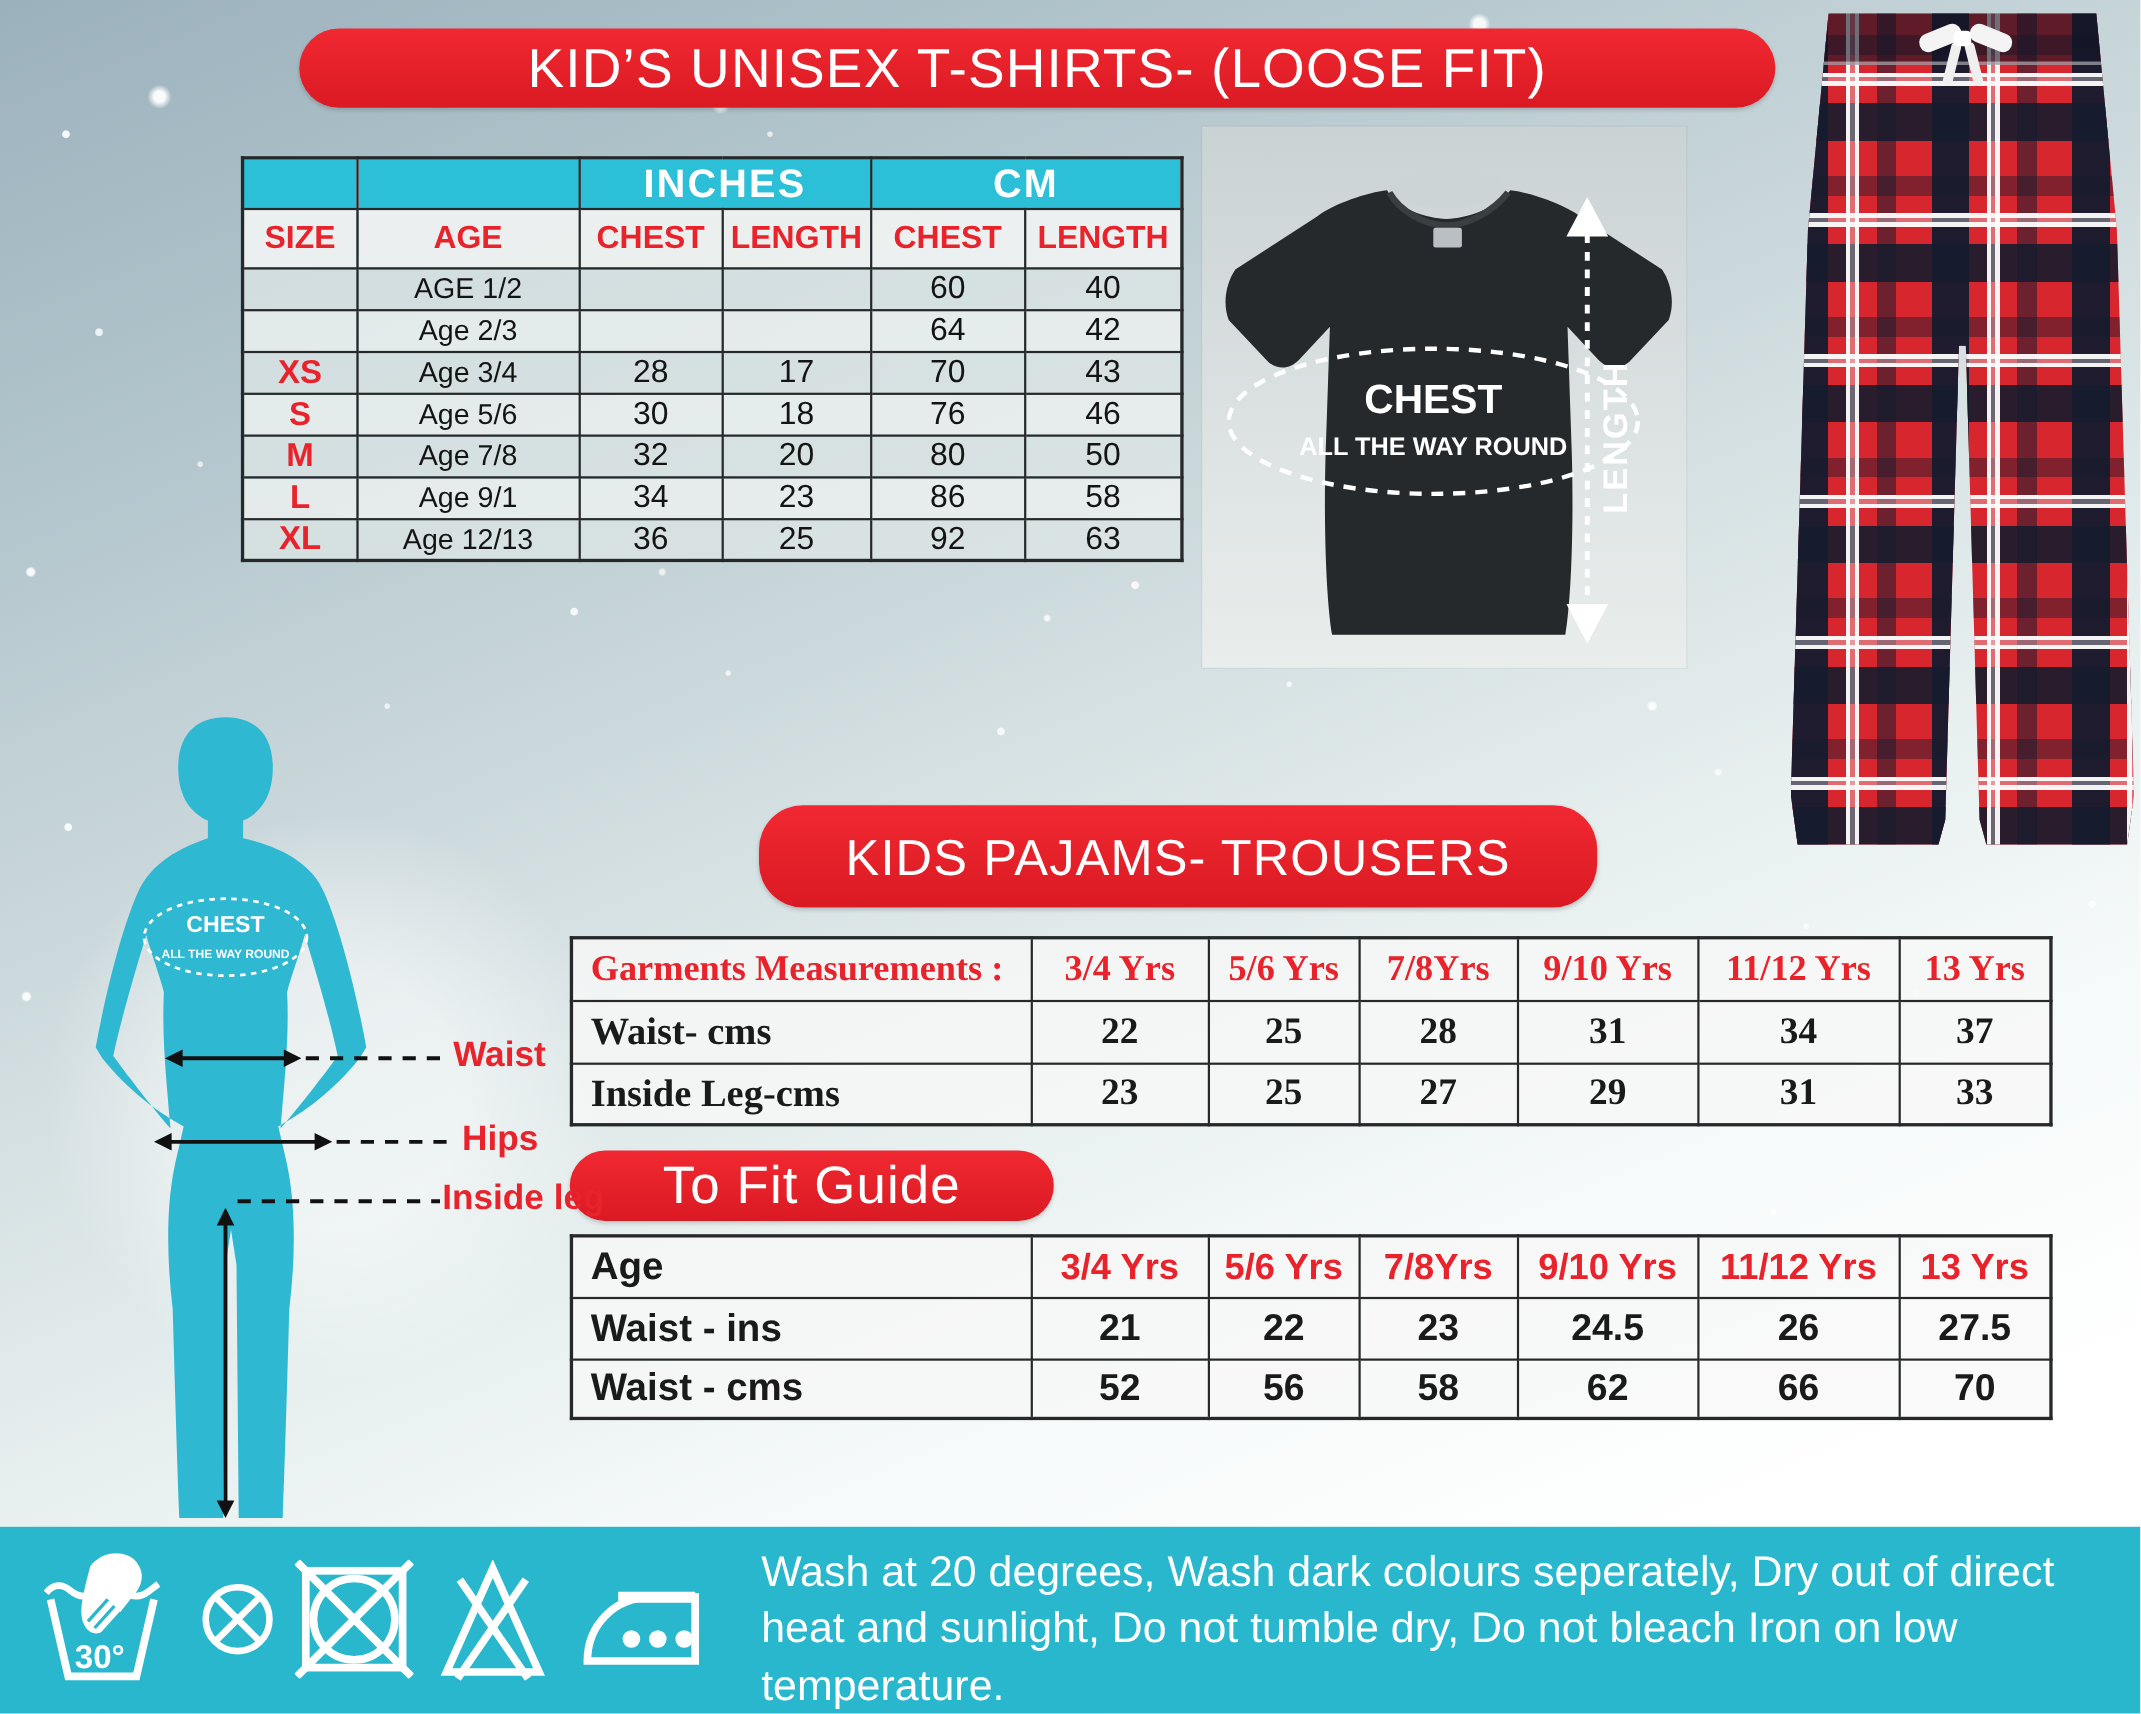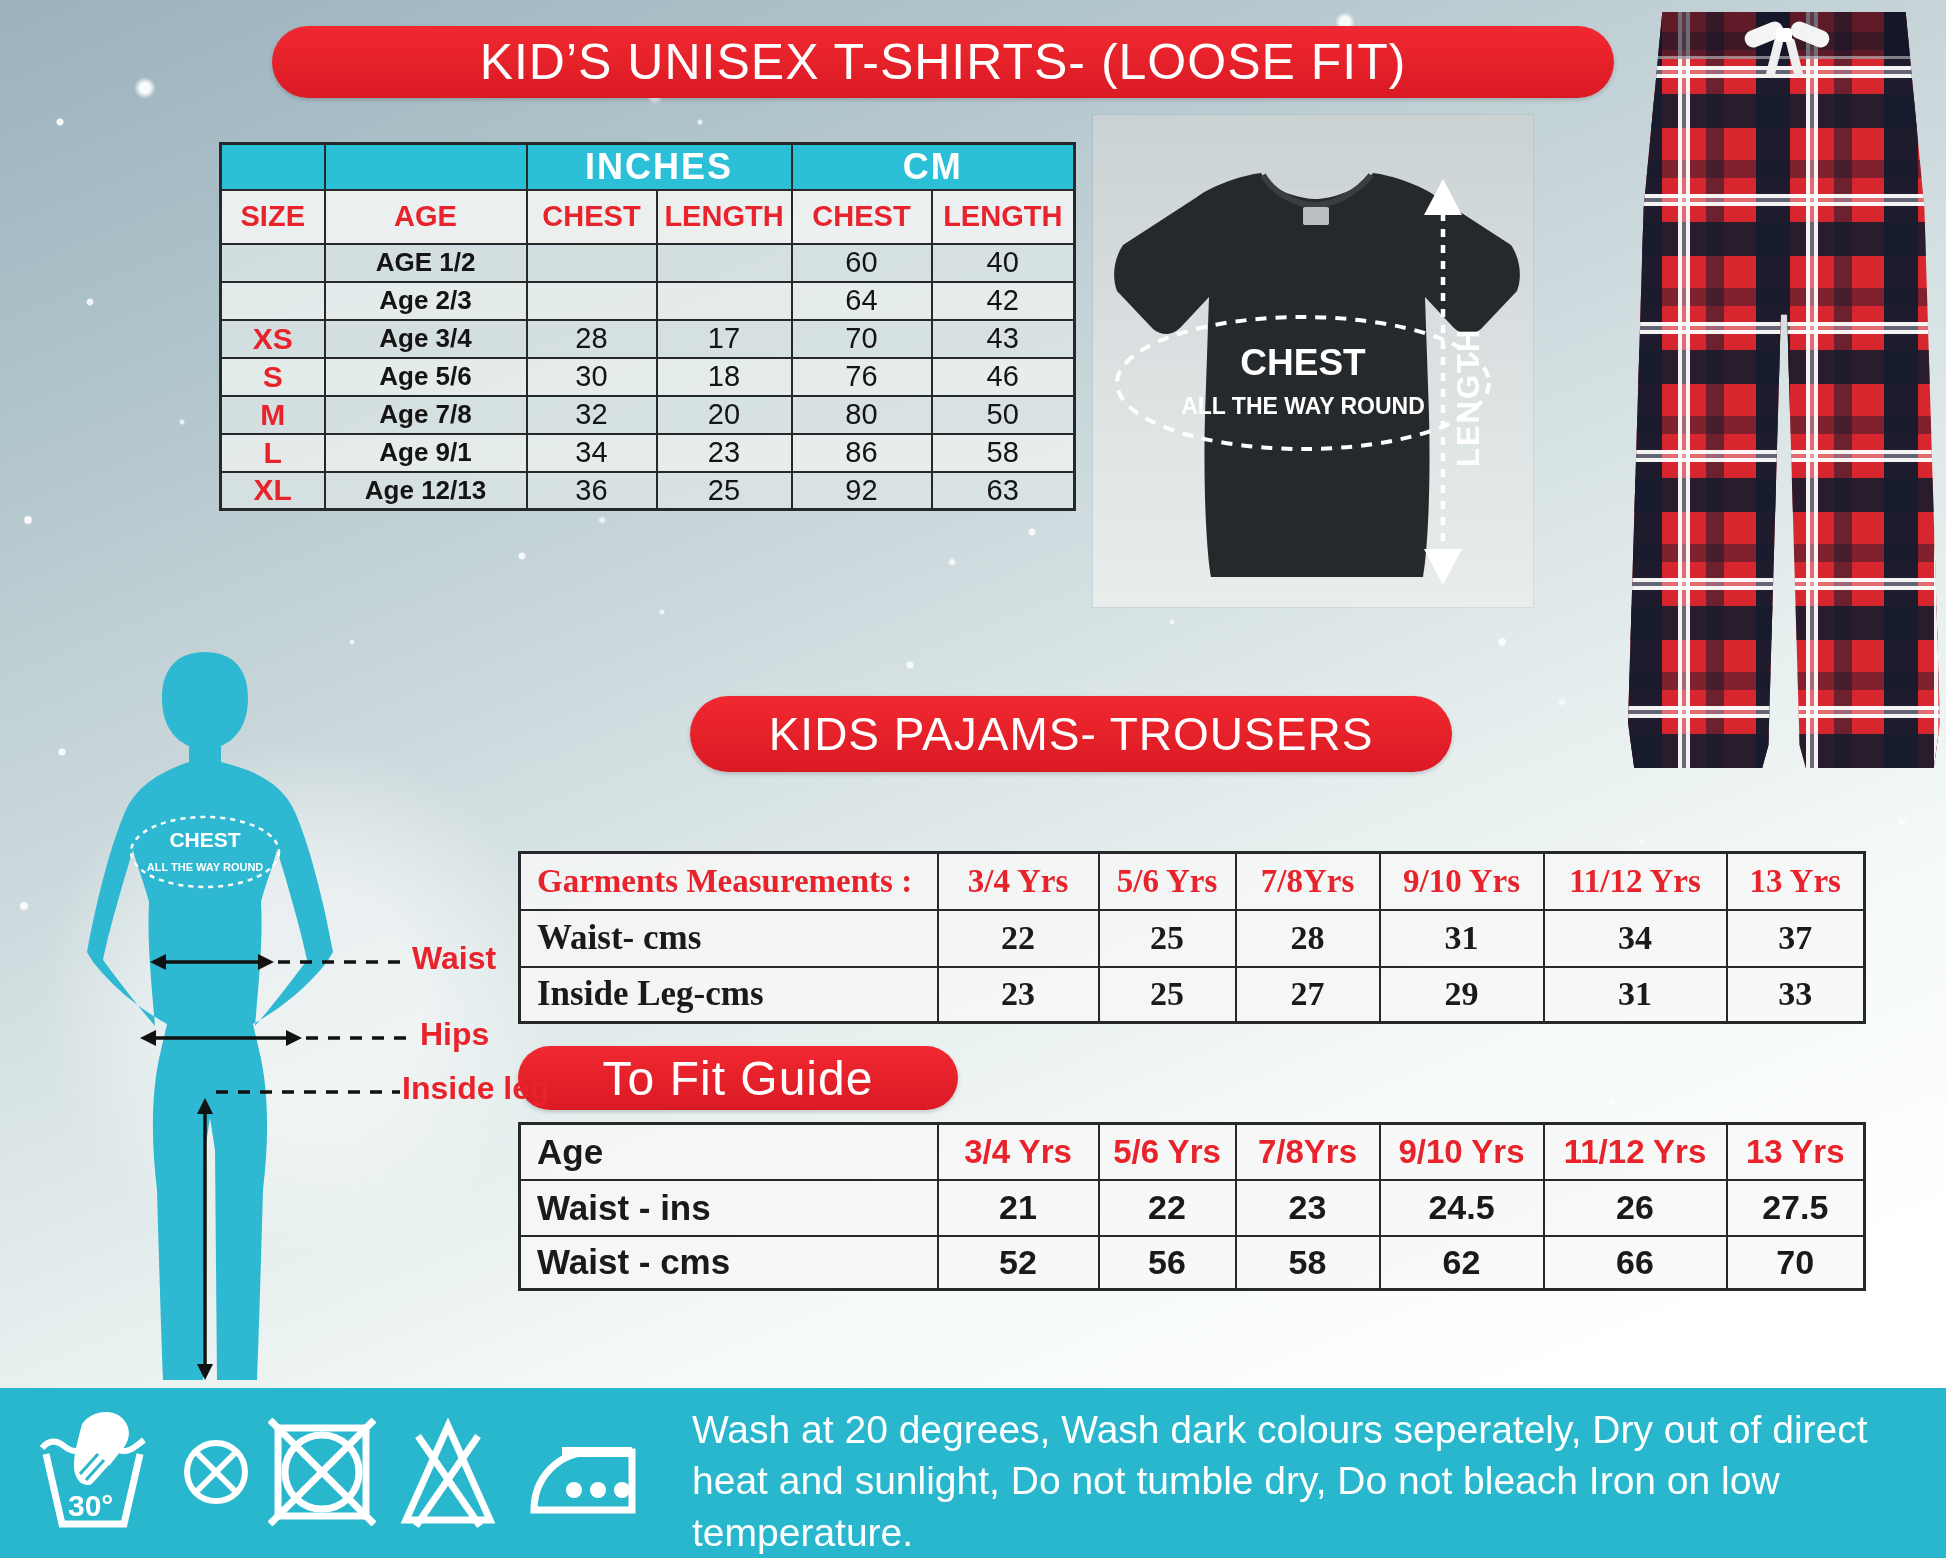--- a/index.html
+++ b/index.html
@@ -39,32 +39,32 @@
     radial-gradient(circle at 1902px 822px, rgba(255,255,255,.8) 0 3px, rgba(255,255,255,0) 4px),
     radial-gradient(circle at 1612px 1102px, rgba(255,255,255,.75) 0 2px, rgba(255,255,255,0) 4px),
     radial-gradient(circle at 1762px 1202px, rgba(255,255,255,.8) 0 3px, rgba(255,255,255,0) 4px),
     radial-gradient(circle at 910px 665px, rgba(255,255,255,.8) 0 3px, rgba(255,255,255,0) 4px),
     radial-gradient(circle at 300px 1000px, rgba(255,255,255,.5) 0 120px, rgba(255,255,255,0) 260px);
   }
   .banner{position:absolute;z-index:4;background:linear-gradient(180deg,#f12831,#da1a23);
     border-radius:40px;color:#fff;font-weight:normal;display:flex;align-items:center;justify-content:center;
     letter-spacing:1px;box-shadow:0 2px 4px rgba(0,0,0,.18);}
   #title-banner{left:272px;top:26px;width:1342px;height:72px;font-size:50px;}
-  #pajams-banner{left:690px;top:696px;width:762px;height:76px;font-size:46px;}
+  #pajams-banner{left:690px;top:732px;width:762px;height:93px;font-size:46px;}
   #tofit-banner{left:518px;top:1046px;width:440px;height:64px;font-size:48px;}
 
   table{position:absolute;z-index:3;border-collapse:collapse;table-layout:fixed;}
   td,th{border:2px solid #26282a;text-align:center;vertical-align:middle;padding:0;overflow:hidden;}
   #tshirt-table{left:219px;top:142px;width:854px;border:3px solid #26282a;}
   #tshirt-table .unit-row td{background:#2bc0d7;color:#fff;font-size:36px;font-weight:bold;letter-spacing:2px;}
   #tshirt-table .hdr-row td{background:rgba(240,243,242,.92);color:#e8232b;font-size:29px;font-weight:bold;}
   #tshirt-table .r-odd td{background:rgba(236,241,240,.85);}
   #tshirt-table .r-even td{background:rgba(221,230,230,.78);}
   #tshirt-table .size-cell{color:#e8232b;font-weight:bold;font-size:30px;}
-  #tshirt-table .age-cell{font-size:26px;color:#141414;font-weight:bold;}
+  #tshirt-table .age-cell{font-size:26px;color:#141414;}
   #tshirt-table .num-cell{font-size:29px;color:#141414;}
 
   .meas-table{left:518px;width:1345px;border:3px solid #26282a;}
   #pajams-table{top:851px;font-family:Liberation Serif, serif;}
   #tofit-table{top:1122px;}
   .meas-table td{background:rgba(246,248,247,.82);font-size:34px;color:#1a1a1a;}
   .meas-table .lbl{text-align:left;padding-left:16px;font-weight:bold;font-size:35px;}
   .meas-table .red{color:#e8232b;font-weight:bold;font-size:33px;}
   .meas-table .num{font-weight:bold;}
 

